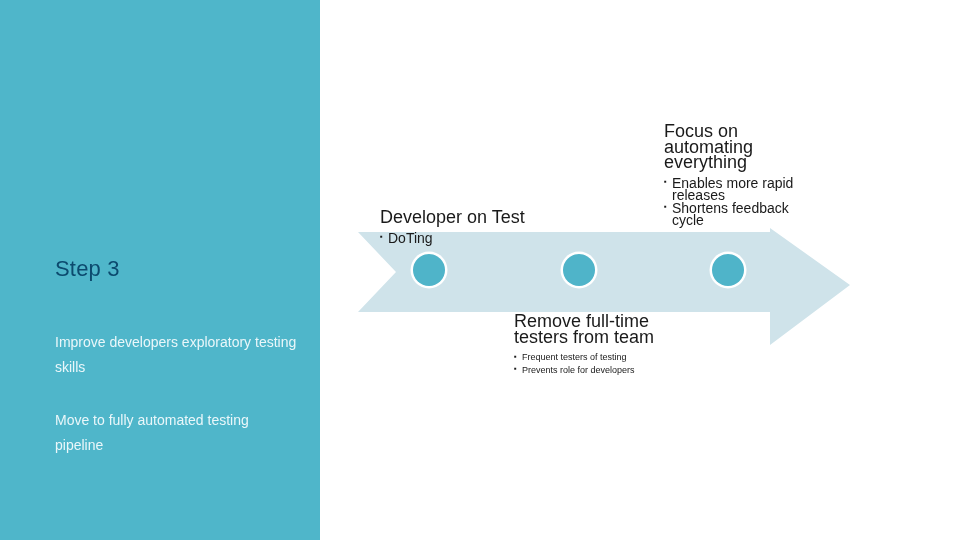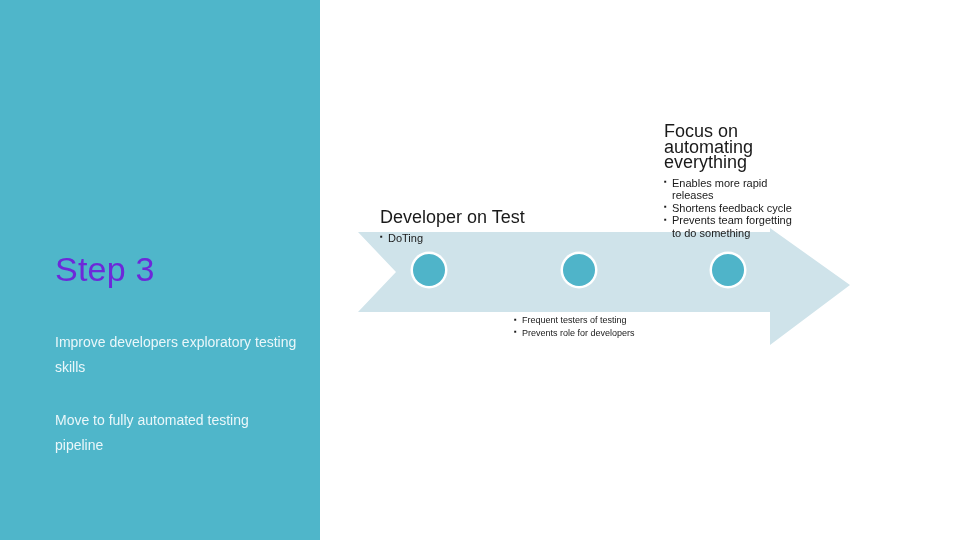--- a/index.html
+++ b/index.html
@@ -24,23 +24,23 @@
     left: 0;
     top: 0;
     width: 320px;
     height: 540px;
     background: #4fb6ca;
   }
   #slide-title {
     position: absolute;
     left: 55px;
     top: 248px;
-    font-size: 34px;
+    font-size: 22px;
     line-height: 42px;
-    color: #6d28d9;
+    color: #0c4a6e;
     font-weight: 400;
     letter-spacing: 0.2px;
     white-space: nowrap;
   }
   .panel-para {
     position: absolute;
     left: 55px;
     width: 245px;
     font-size: 14px;
     line-height: 25px;
@@ -84,21 +84,21 @@
     font-weight: 400;
     margin: 0 0 6px 0;
   }
   .callout-list {
     margin: 0;
     padding: 0;
     list-style: none;
   }
   .callout-list li {
     position: relative;
-    font-size: 11px;
+    font-size: 14px;
     line-height: 12.5px;
     color: #1a1a1a;
     padding-left: 8px;
     margin-bottom: 0px;
   }
   .callout-list li::before {
     content: "\25AA";
     position: absolute;
     left: 0;
     top: -0.5px;
@@ -153,24 +153,24 @@
     <ul class="callout-list">
       <li>DoTing</li>
     </ul>
   </div>
 
   <div class="callout" id="callout-focus">
     <div class="callout-heading">Focus on automating everything</div>
     <ul class="callout-list">
       <li>Enables more rapid releases</li>
       <li>Shortens feedback cycle</li>
-      <li>Prevents team forgetting to do something</li>
     </ul>
   </div>
 
   <div class="callout" id="callout-remove">
+    <div class="callout-heading">Remove full-time testers from team</div>
     <ul class="callout-list">
       <li>Frequent testers of testing</li>
       <li>Prevents role for developers</li>
     </ul>
   </div>
 
 </div>
 
 </body></html>

